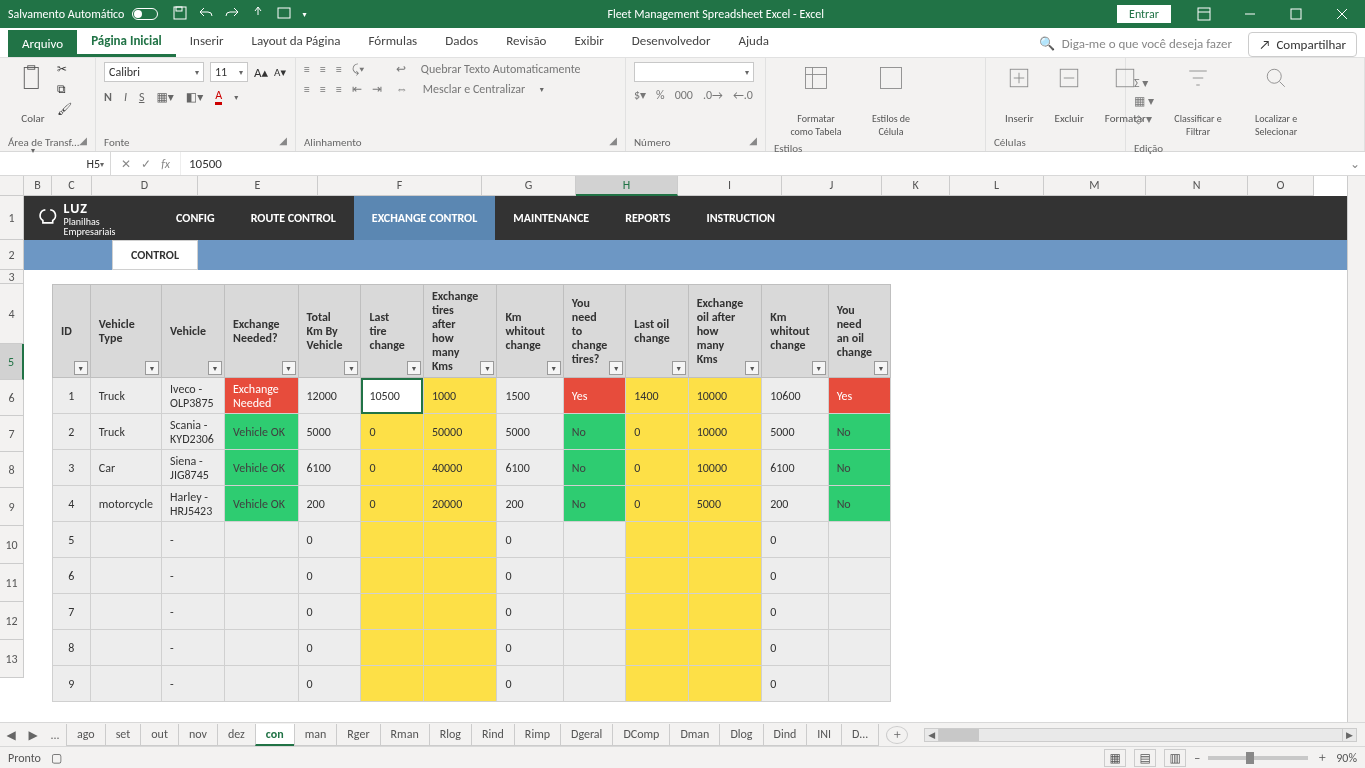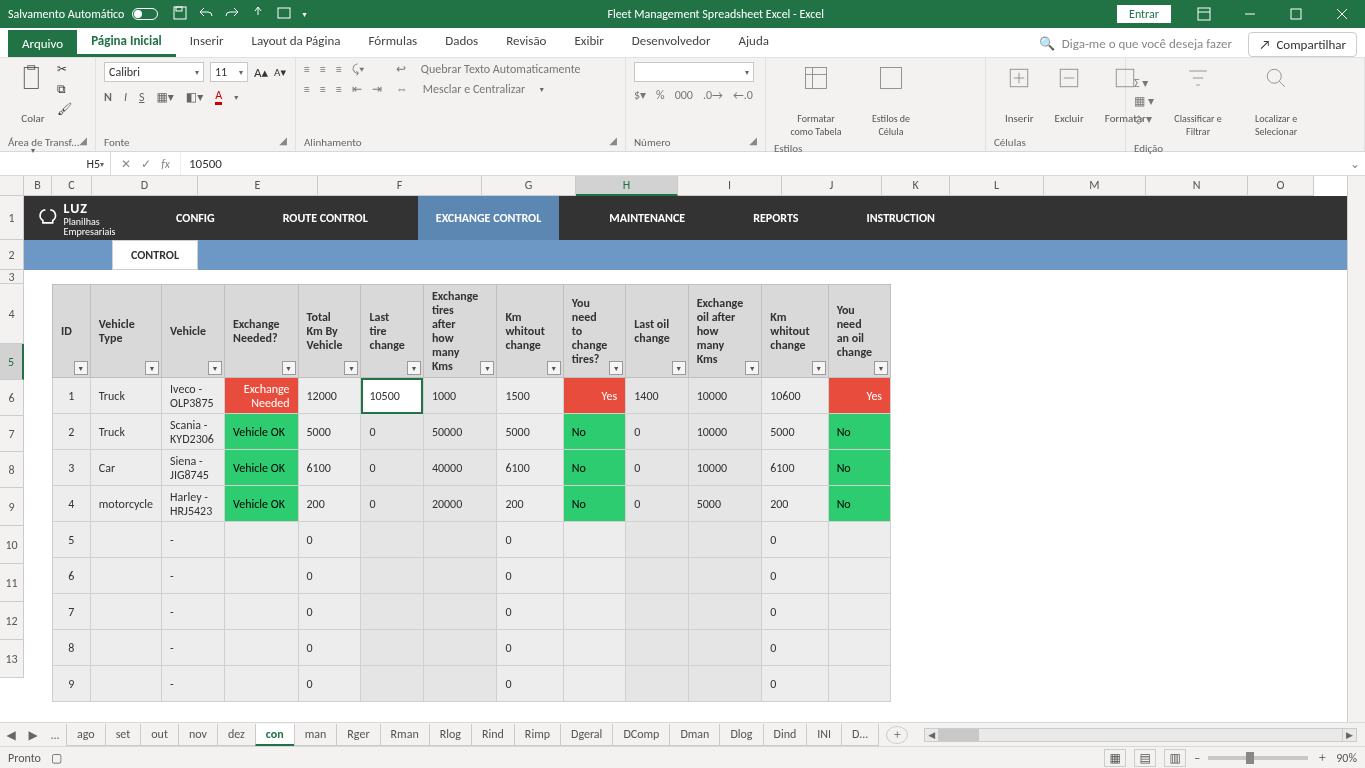--- a/index.html
+++ b/index.html
@@ -64,23 +64,23 @@
   .navband .nav-item { padding:0 18px; height:100%; display:flex; align-items:center; }
   .navband .nav-item.active { background:#5b87b2; }
   .blueband { position:absolute; background:#6d97c4; }
   .control-tab { position:absolute; background:#fff; color:#333; font-size:12px; font-weight:600; display:flex; align-items:center; justify-content:center; border:1px solid #d0d0d0; }
 
   
   .tbl { position:absolute; border-collapse:collapse; table-layout:fixed; font-size:12px; }
   .tbl th { background:#d9d9d9; border:1px solid #bfbfbf; text-align:left; padding:4px 18px 4px 8px; font-weight:600; color:#333; position:relative; height:56px; vertical-align:middle;}
   .tbl th .flt { position:absolute; right:2px; bottom:2px; width:14px; height:14px; border:1px solid #9a9a9a; background:#f5f5f5; display:flex; align-items:center; justify-content:center; font-size:7px; color:#555;}
   .tbl td { border:1px solid #d0d0d0; padding:0 8px; height:36px; background:#ededed; }
-  .tbl td.white { background:#e5e5e5; }
-  .tbl td.red { background:#e74c3c; color:#fff;text-align:right; }
-  .tbl td.green { background:#2ecc71; color:#000000; }
+  .tbl td.white { background:#fde047; }
+  .tbl td.red { background:#e74c3c; color:#fff; }
+  .tbl td.green { background:#2ecc71; color:#404040; }
   .tbl td.sel { outline:2px solid #217346; outline-offset:-2px; background:#fff; }
   .tbl .cen{ text-align:center; }
   .rightedge { position:absolute; top:0; right:0; width:18px; bottom:0; background:#f3f2f1; border-left:1px solid #ccc;}
 
   
   .sheetbar { height:24px; border-top:1px solid #d8d8d8; background:#f3f2f1; display:flex; align-items:center; font-size:12px; position:relative;}
   .sheetbar .navbtn { width:22px; text-align:center; color:#666; }
   .sheet-tab { border:1px solid #ccc; border-top:none; padding:3px 10px; background:#f3f2f1; color:#555; margin-right:-1px;}
   .sheet-tab.active { background:#fff; color:#217346; border-bottom:2px solid #217346; font-weight:600;}
   .addsheet { width:22px; height:18px; border:1px solid #ccc; border-radius:50%; display:flex; align-items:center; justify-content:center; margin:0 8px; color:#666;}
@@ -388,21 +388,21 @@
 
   <div class="cells">
 
     <div class="navband" id="navband" style="left:0; top:0; height:44px; width:1323px;">
       <div class="logo" style="width:134px;">
         <svg width="22" height="22" viewBox="0 0 24 24" fill="none" stroke="#fff" stroke-width="2">
             <path d="M9 2a7 7 0 0 0-3 13v3h12v-3a7 7 0 0 0-3-13"></path>
           </svg>
         <div><span style="font-size:14px;">LUZ</span><small>Planilhas Empresariais</small></div>
       </div>
-      <div id="navitems" style="display:flex;height:100%;gap:32px;">
+      <div id="navitems" style="display:flex;height:100%;">
           <div class="nav-item">CONFIG</div>
           <div class="nav-item">ROUTE CONTROL</div>
           <div class="nav-item active">EXCHANGE CONTROL</div>
           <div class="nav-item">MAINTENANCE</div>
           <div class="nav-item">REPORTS</div>
           <div class="nav-item">INSTRUCTION</div>
         </div>
     </div>
 
     <div class="blueband" style="left:0; top:44px; height:30px; width:1323px;"></div>

